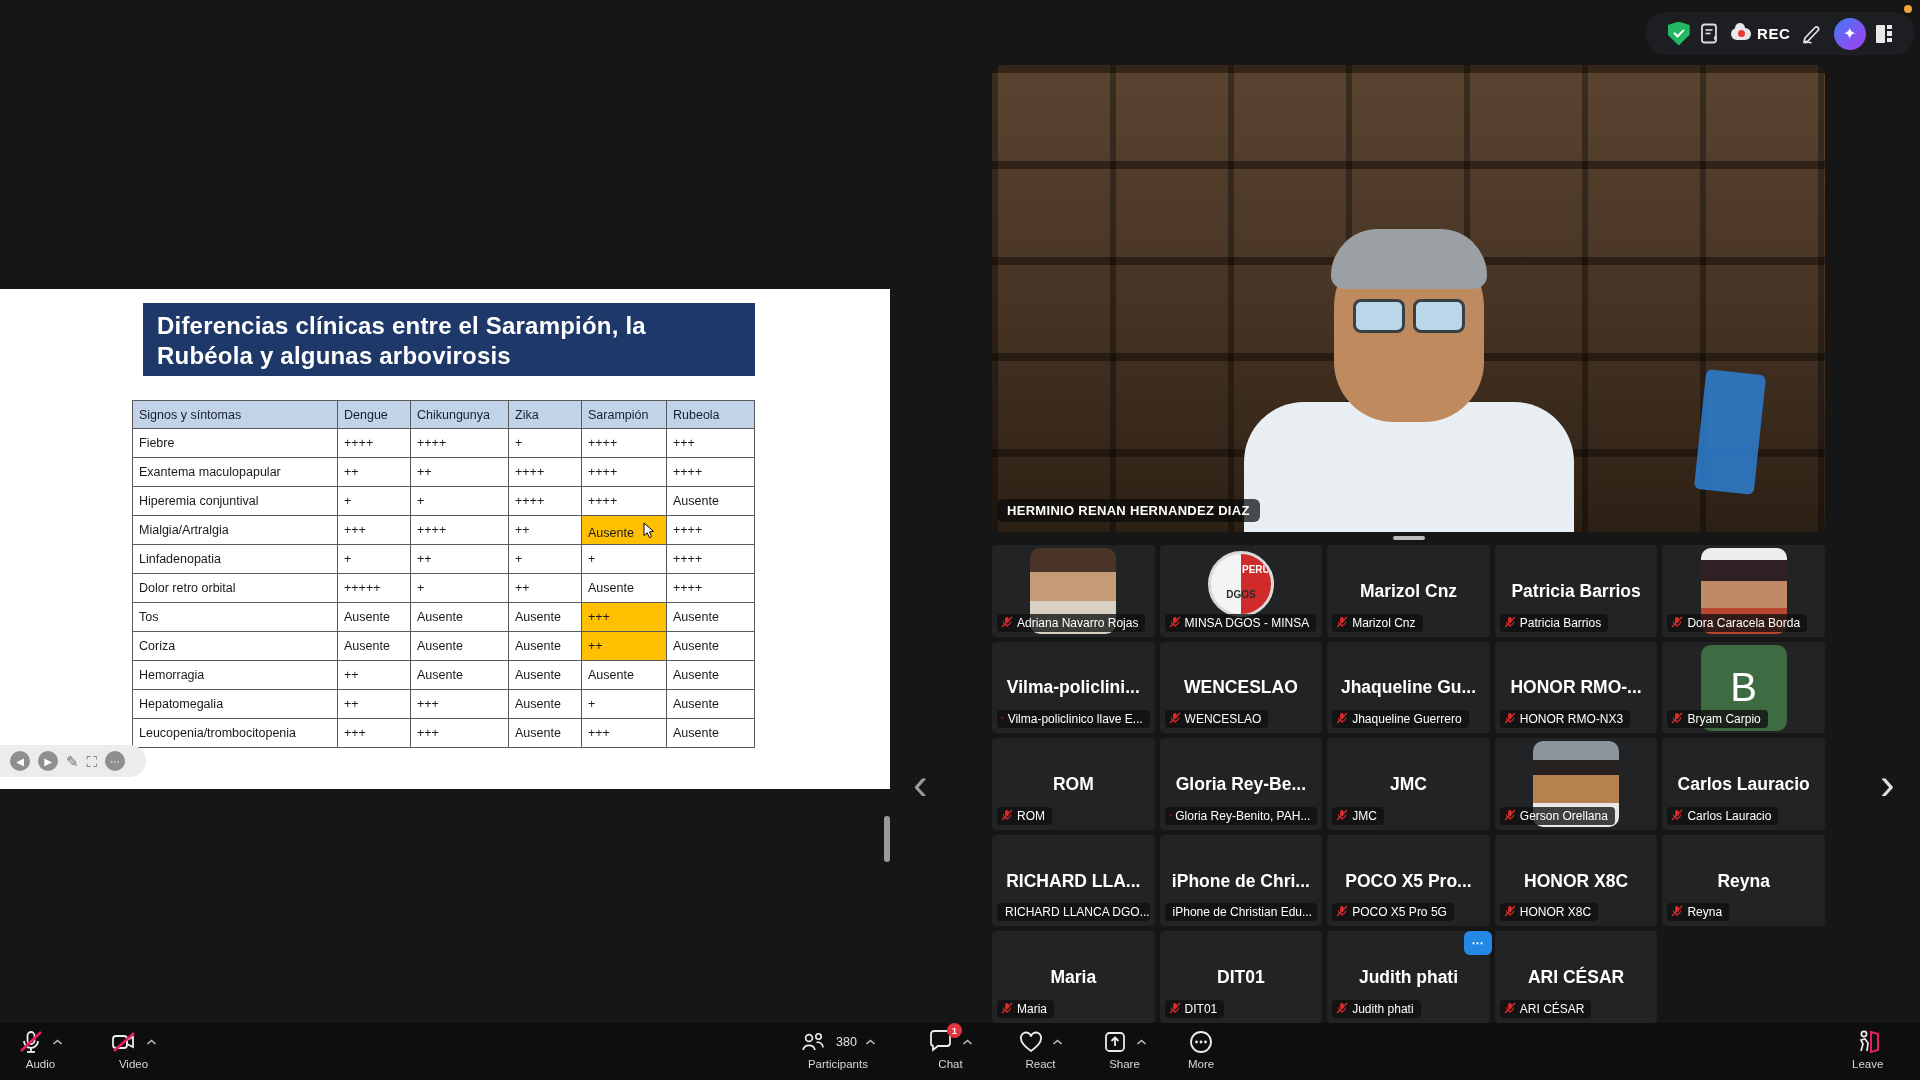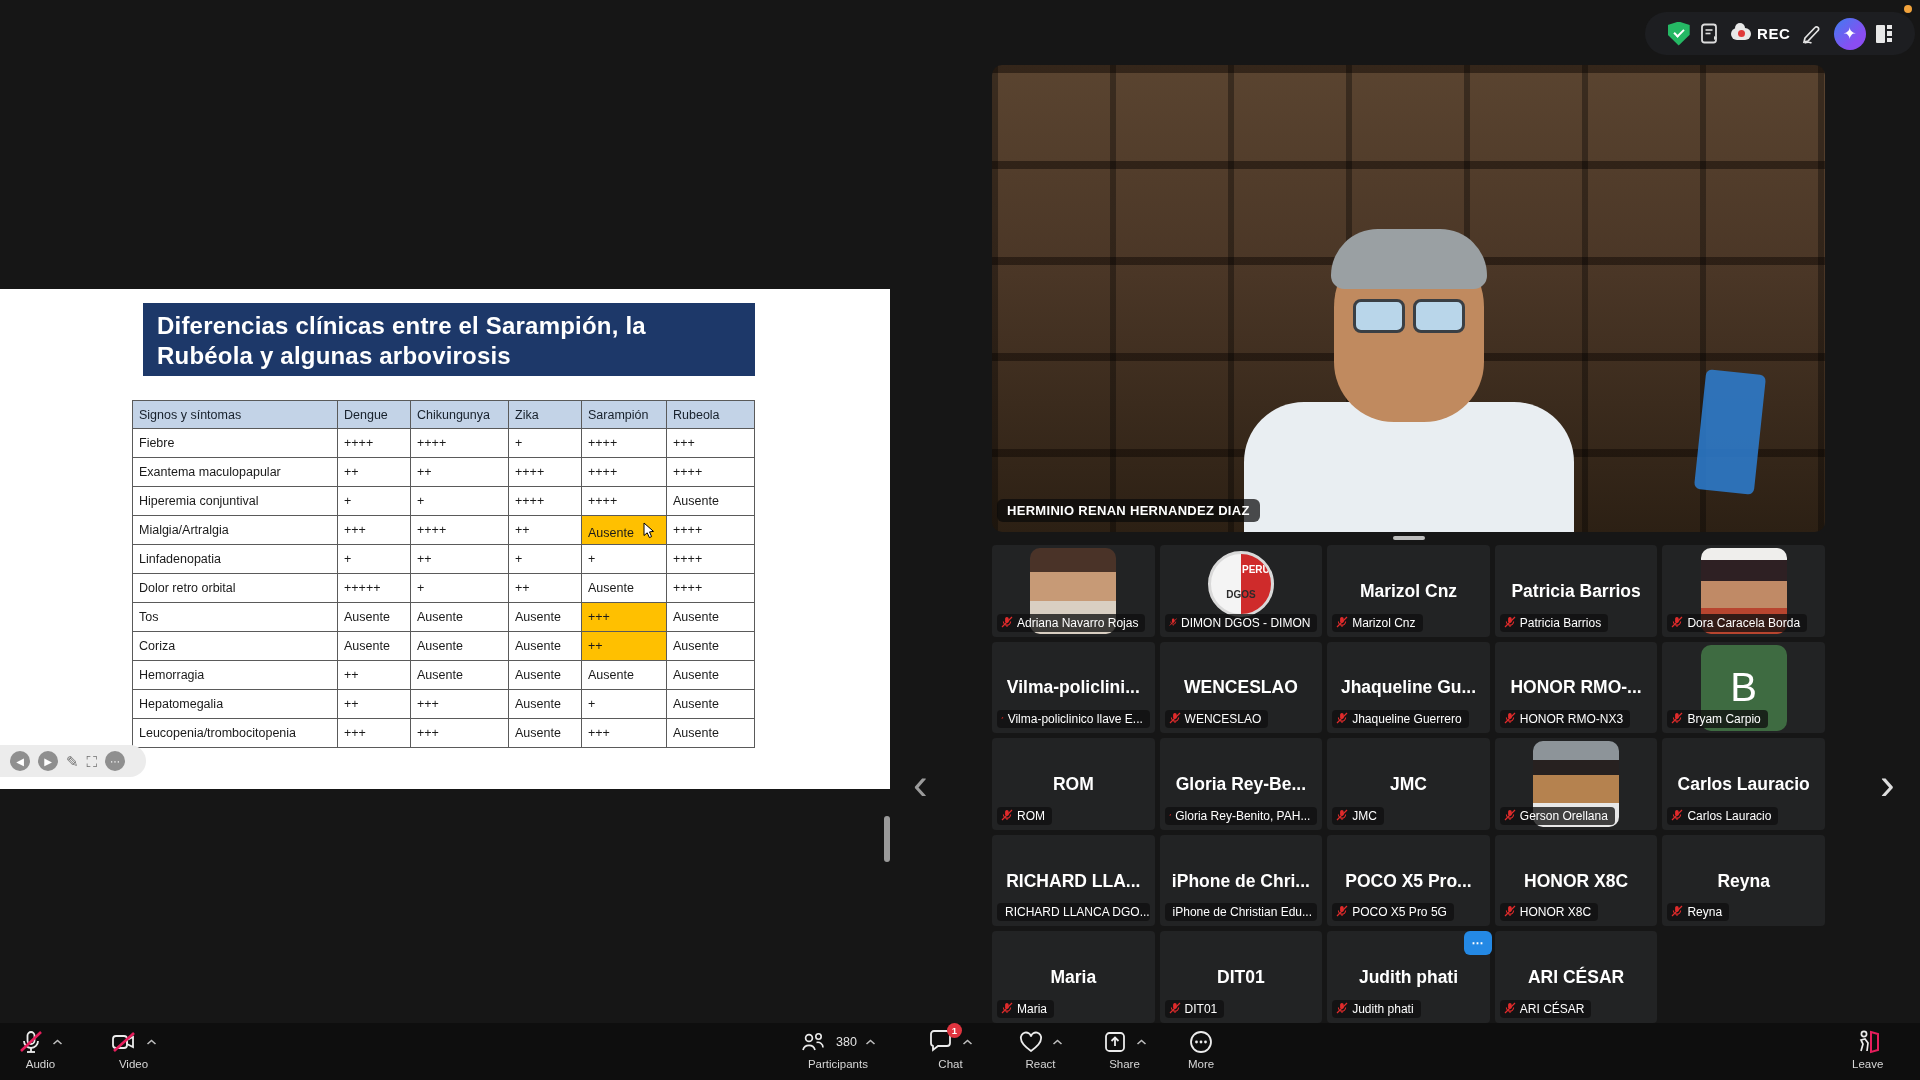--- a/index.html
+++ b/index.html
@@ -321,21 +321,21 @@
           <div class="logo-top">PERÚ</div>
           <div class="logo-bottom">DGOS</div>
         </div>
         <div class="pill">
           <svg width="12" height="12" viewBox="0 0 12 12">
             <rect x="4.1" y="1" width="3.6" height="6" rx="1.8" fill="#e02b2b"></rect>
             <path d="M2.4 5.5 a3.6 3.6 0 0 0 7.2 0" fill="none" stroke="#e02b2b" stroke-width="1.1"></path>
             <line x1="6" y1="9.2" x2="6" y2="11" stroke="#e02b2b" stroke-width="1.1"></line>
             <line x1="1" y1="11" x2="11" y2="1" stroke="#e02b2b" stroke-width="1.2"></line>
           </svg>
-          <span>DIMON DGOS - DIMON</span>
+          <span>MINSA DGOS - MINSA</span>
         </div>
       </div>
       <div class="tile">
         <div class="big-name">Marizol Cnz</div>
         <div class="pill">
           <svg width="12" height="12" viewBox="0 0 12 12">
             <rect x="4.1" y="1" width="3.6" height="6" rx="1.8" fill="#e02b2b"></rect>
             <path d="M2.4 5.5 a3.6 3.6 0 0 0 7.2 0" fill="none" stroke="#e02b2b" stroke-width="1.1"></path>
             <line x1="6" y1="9.2" x2="6" y2="11" stroke="#e02b2b" stroke-width="1.1"></line>
             <line x1="1" y1="11" x2="11" y2="1" stroke="#e02b2b" stroke-width="1.2"></line>

